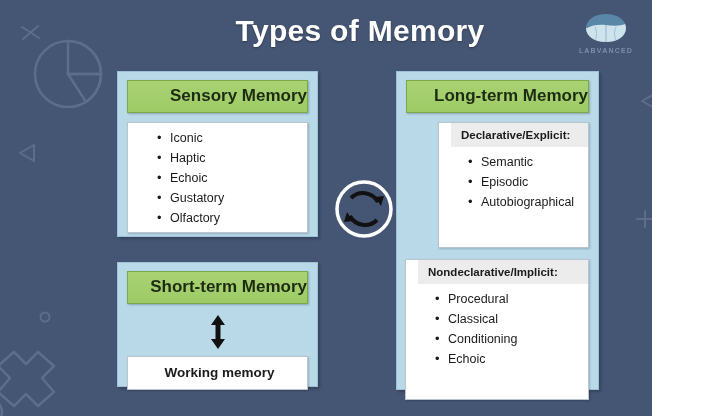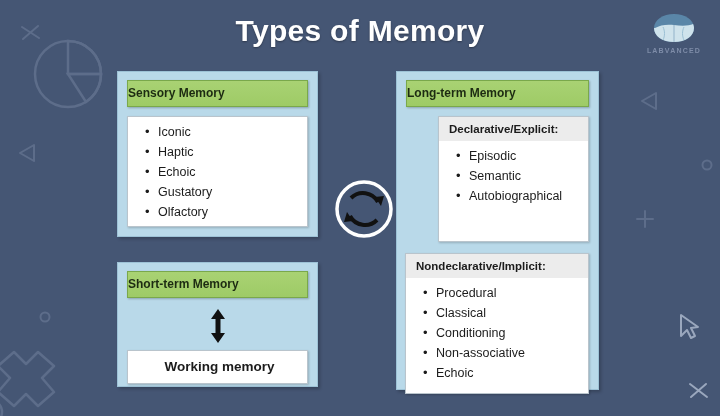--- a/index.html
+++ b/index.html
@@ -7,21 +7,21 @@
     padding: 0;
   }
   body {
     width: 720px;
     height: 416px;
     overflow: hidden;
     font-family: "Liberation Sans", sans-serif;
   }
   #slide {
     position: relative;
-    width: 720px;
+    width: 652px;
     height: 416px;
     background: #455674;
     overflow: hidden;
   }
 
   
   .deco {
     position: absolute;
     pointer-events: none;
   }
@@ -63,33 +63,34 @@
     background: #b9d9e9;
     border: 1px solid #9dc2d6;
     box-shadow: 2px 2px 3px rgba(0,0,0,0.22);
     box-sizing: border-box;
   }
   .panel-header {
     margin: 8px 9px 0 9px;
     background: linear-gradient(180deg, #a9d273 0%, #9ecb66 100%);
     border: 1px solid #7aa84b;
     box-shadow: 1px 1px 2px rgba(0,0,0,0.25);
-    text-align: left;
-    font-size: 12px;
+    text-align: right;
+    font-size: 17px;
     font-weight: bold;
     color: #1d2b12;
     padding: 5px 0 6px 0;
     box-sizing: border-box;
   }
   .card {
     margin: 9px 9px 0 9px;
     background: #ffffff;
     border: 1px solid #b9c4cc;
     box-shadow: 1px 1px 2px rgba(0,0,0,0.2);
     box-sizing: border-box;
+    padding-left: 12px;
   }
   .card-title {
     background: #ececec;
     font-size: 11.5px;
     font-weight: bold;
     color: #1b1b1b;
     padding: 6px 0 6px 10px;
   }
   ul.items {
     list-style: none;
@@ -264,31 +265,30 @@
       <path d="M12 32 L18 41 L9 42 Z" fill="#111111"></path>
     </svg>
   </div>
 
   <div class="panel" id="panel-longterm">
     <div class="panel-header">Long-term Memory</div>
 
     <div class="card" id="longterm-card-1">
       <div class="card-title">Declarative/Explicit:</div>
       <ul class="items">
+        <li>Semantic</li>
         <li>Episodic</li>
-        <li>Semantic</li>
         <li>Autobiographical</li>
       </ul>
     </div>
 
     <div class="card" id="longterm-card-2">
       <div class="card-title">Nondeclarative/Implicit:</div>
       <ul class="items">
         <li>Procedural</li>
         <li>Classical</li>
         <li>Conditioning</li>
-        <li>Non-associative</li>
         <li>Echoic</li>
       </ul>
     </div>
   </div>
 
 </div>
 
 </body></html>

